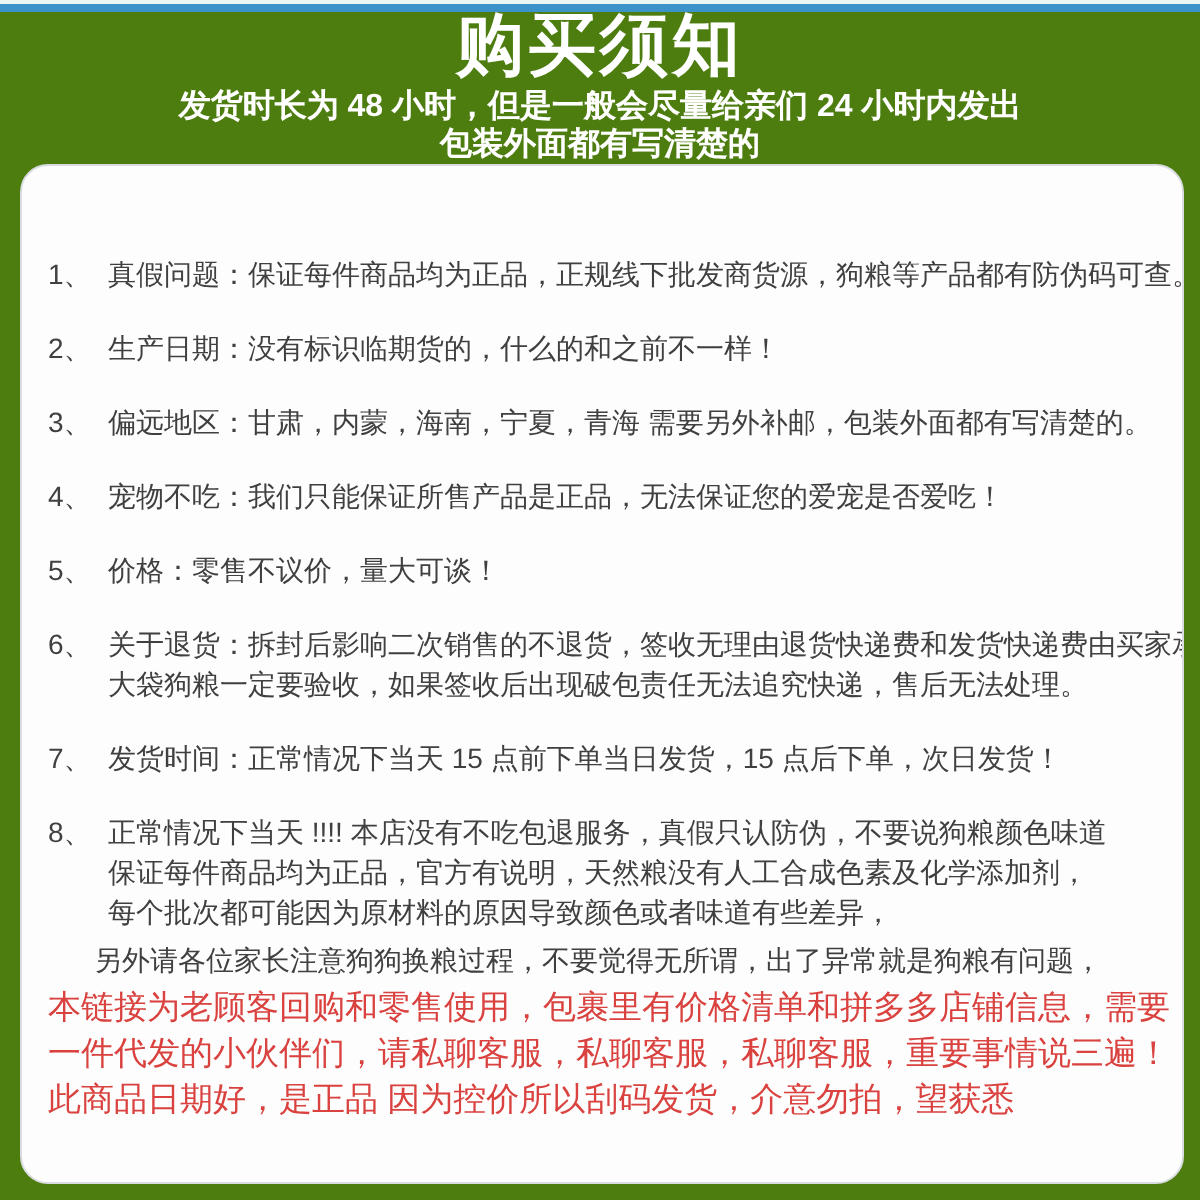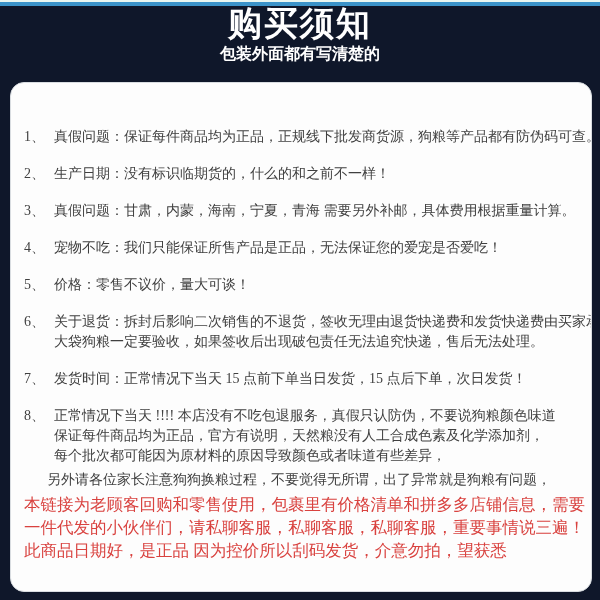--- a/index.html
+++ b/index.html
@@ -4,22 +4,21 @@
 <style>
   html, body { margin: 0; padding: 0; }
   body {
     width: 600px; height: 600px;
     font-family: "Liberation Sans", "DejaVu Sans", sans-serif;
     overflow: hidden;
   }
   .page {
     position: relative;
     width: 600px; height: 600px;
-    background: #0f172a;
-    font-family: Liberation Serif, serif;
+    background: #4d7c0f;
   }
   .top-strip-light {
     position: absolute; top: 0; left: 0;
     width: 600px; height: 2px;
     background: #eaf6f1;
   }
   .top-strip-dark {
     position: absolute; top: 2px; left: 0;
     width: 600px; height: 4px;
     background: #3b93c9;
@@ -84,20 +83,21 @@
 </style>
 </head>
 <body>
 
 <div class="page">
   <div class="top-strip-light"></div>
   <div class="top-strip-dark"></div>
 
   <div class="header">
     <h1 class="title">购买须知</h1>
+    <p class="sub">发货时长为 48 小时，但是一般会尽量给亲们 24 小时内发出</p>
     <p class="sub">包装外面都有写清楚的</p>
   </div>
 
   <div class="card">
 
     <div class="item">
       <span class="num">1、</span>
       <span class="txt">
         <span class="ln">真假问题：保证每件商品均为正品，正规线下批发商货源，狗粮等产品都有防伪码可查。</span>
       </span>
@@ -106,21 +106,21 @@
     <div class="item">
       <span class="num">2、</span>
       <span class="txt">
         <span class="ln">生产日期：没有标识临期货的，什么的和之前不一样！</span>
       </span>
     </div>
 
     <div class="item">
       <span class="num">3、</span>
       <span class="txt">
-        <span class="ln">真假问题：甘肃，内蒙，海南，宁夏，青海 需要另外补邮，具体费用根据重量计算。</span>
+        <span class="ln">偏远地区：甘肃，内蒙，海南，宁夏，青海 需要另外补邮，包装外面都有写清楚的。</span>
       </span>
     </div>
 
     <div class="item">
       <span class="num">4、</span>
       <span class="txt">
         <span class="ln">宠物不吃：我们只能保证所售产品是正品，无法保证您的爱宠是否爱吃！</span>
       </span>
     </div>
 

